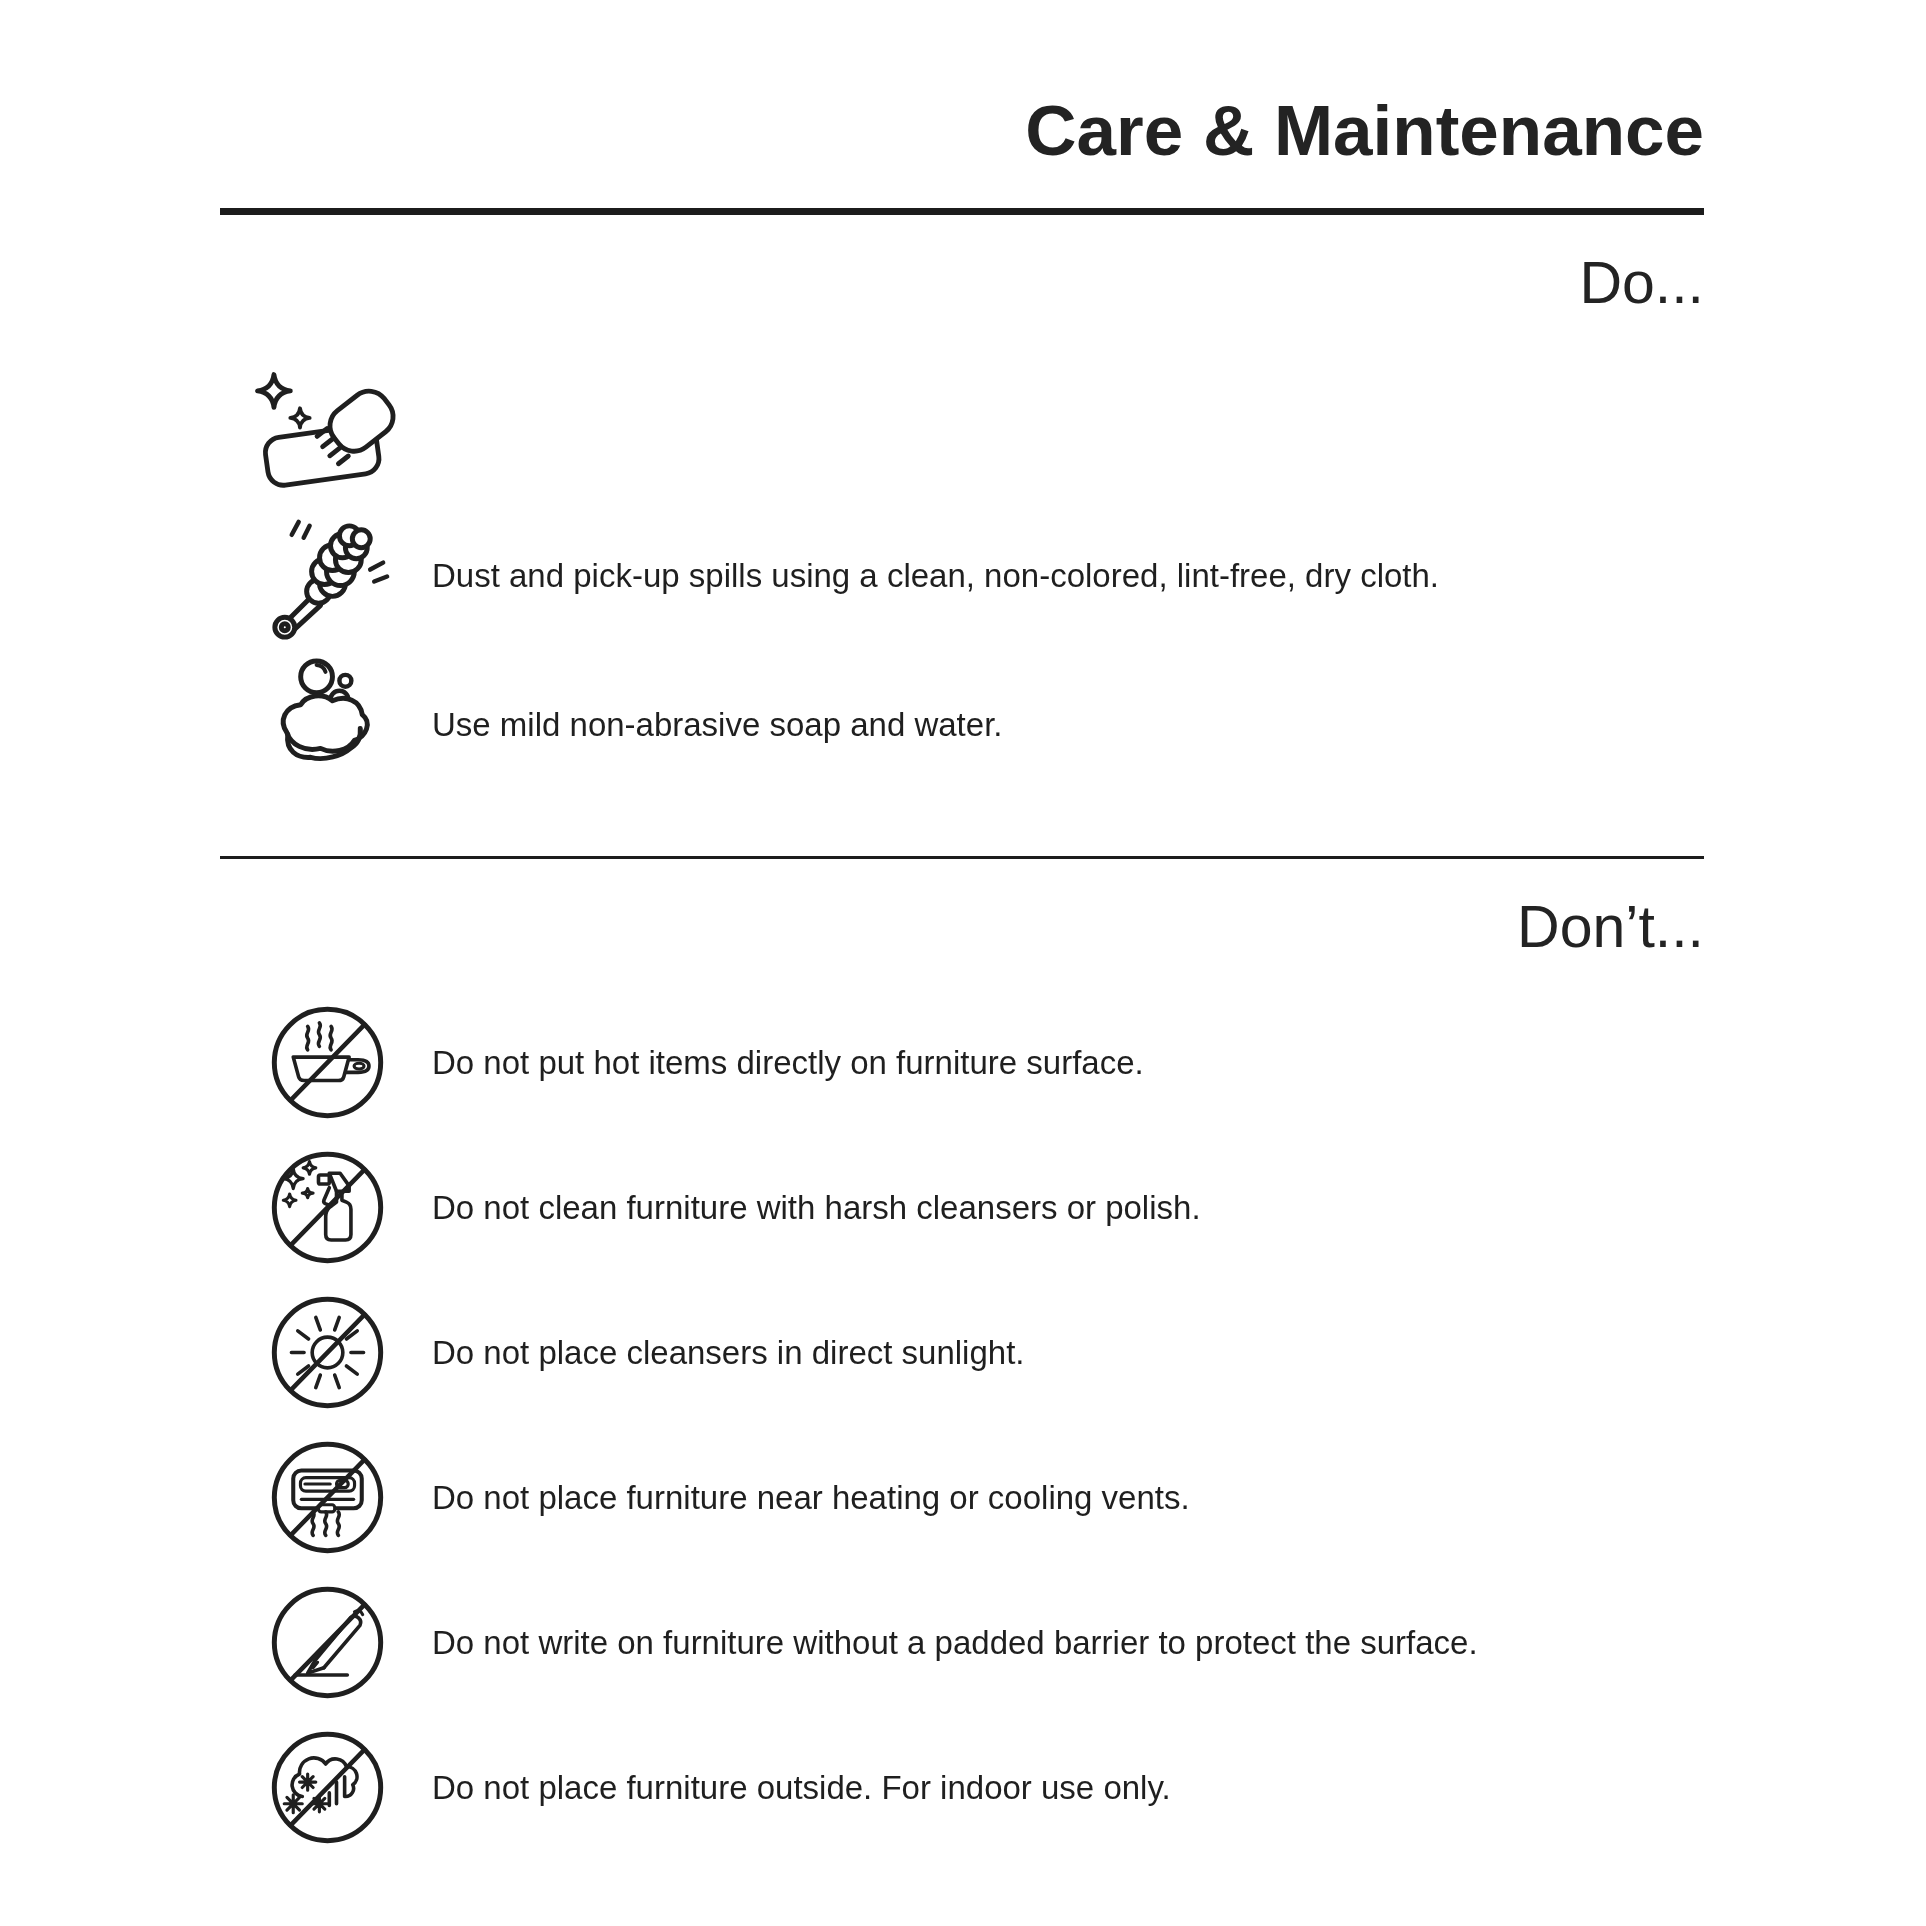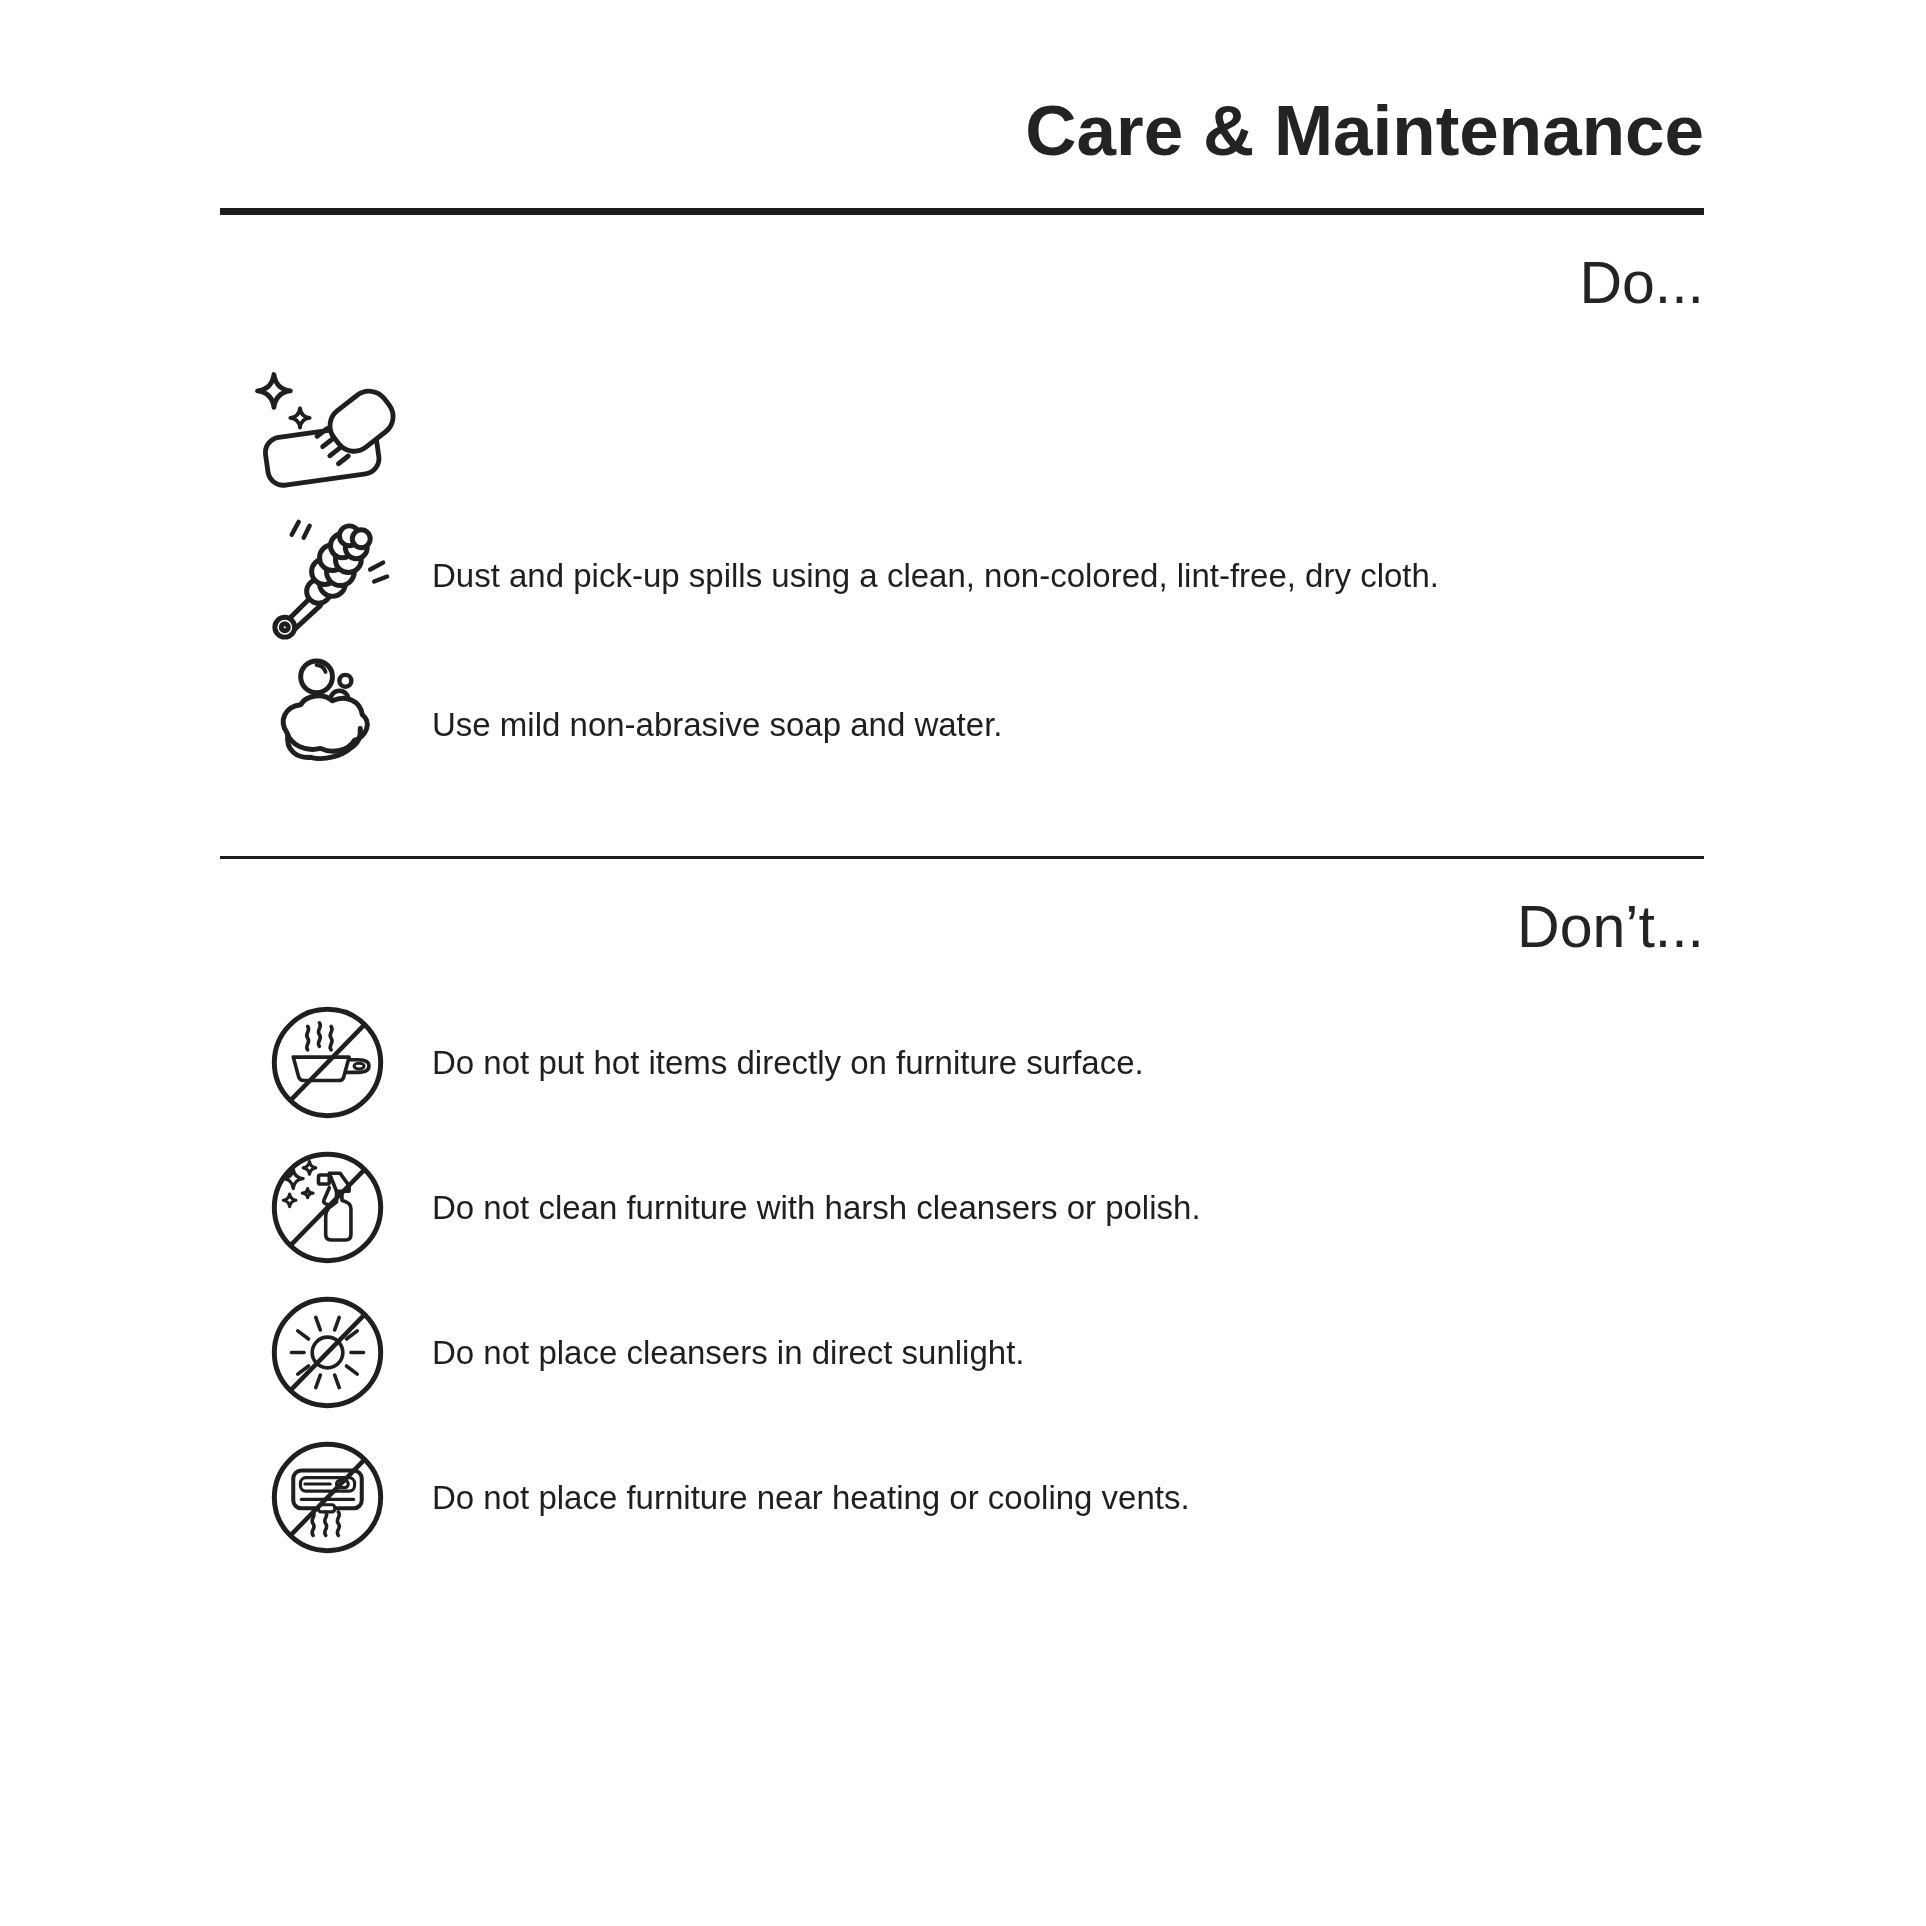--- a/index.html
+++ b/index.html
@@ -153,18 +153,49 @@
           <rect class="w" x="56" y="74" width="18" height="8" rx="3" stroke-width="3.5"></rect>
           <path d="M50,108 c-4,-5 4,-8 0,-13 c-4,-5 4,-8 0,-13"></path>
           <path d="M64,108 c-4,-5 4,-8 0,-13 c-4,-5 4,-8 0,-13"></path>
           <path d="M78,108 c-4,-5 4,-8 0,-13 c-4,-5 4,-8 0,-13"></path>
           <line x1="107" y1="24" x2="25" y2="108" stroke-width="5"></line>
         </svg>
       </span>
       <span class="item-text">Do not place furniture near heating or cooling vents.</span>
     </div>
 
-
+    <div class="row dont-row">
+      <span class="icon-box">
+        <svg class="ic" width="119" viewBox="0 0 132 132" stroke-width="4">
+          <circle cx="66" cy="66" r="59" stroke-width="5.5"></circle>
+          <path d="M30,102 h58"></path>
+          <path d="M52,86 L92,38 a7,7 0 0 1 10,9 L62,94"></path>
+          <path d="M96,32 q6,-4 9,3" stroke-width="3.5"></path>
+          <path d="M86,46 L70,64" stroke-width="3.5"></path>
+          <path d="M52,86 L44,100 L62,94"></path>
+          <path d="M50,94 L55,88" stroke-width="3.5"></path>
+          <line x1="107" y1="24" x2="25" y2="108" stroke-width="5"></line>
+        </svg>
+      </span>
+      <span class="item-text">Do not write on furniture without a padded barrier to protect the surface.</span>
+    </div>
+
+    <div class="row dont-row">
+      <span class="icon-box">
+        <svg class="ic" width="119" viewBox="0 0 132 132" stroke-width="4">
+          <circle cx="66" cy="66" r="59" stroke-width="5.5"></circle>
+          <path d="M38,76 a13,13 0 0 1 -3,-25 a16,16 0 0 1 29,-11 a13,13 0 0 1 23,3 a11,11 0 0 1 7,20 a9,9 0 0 1 -8,13"></path>
+          <path d="M76,60 v24 M85,54 v22 M68,72 v14" stroke-width="4"></path>
+          <g stroke-width="3.5">
+            <path d="M44,51 V69 M35,60 H53 M38,54 L50,66 M50,54 L38,66"></path>
+            <path d="M28,74 V94 M18,84 H38 M21,77 L35,91 M35,77 L21,91"></path>
+            <path d="M57,75 V93 M48,84 H66 M51,78 L63,90 M63,78 L51,90"></path>
+          </g>
+          <line x1="107" y1="24" x2="25" y2="108" stroke-width="5"></line>
+        </svg>
+      </span>
+      <span class="item-text">Do not place furniture outside. For indoor use only.</span>
+    </div>
 
   </div>
 
 </div>
 
 
 </body></html>

